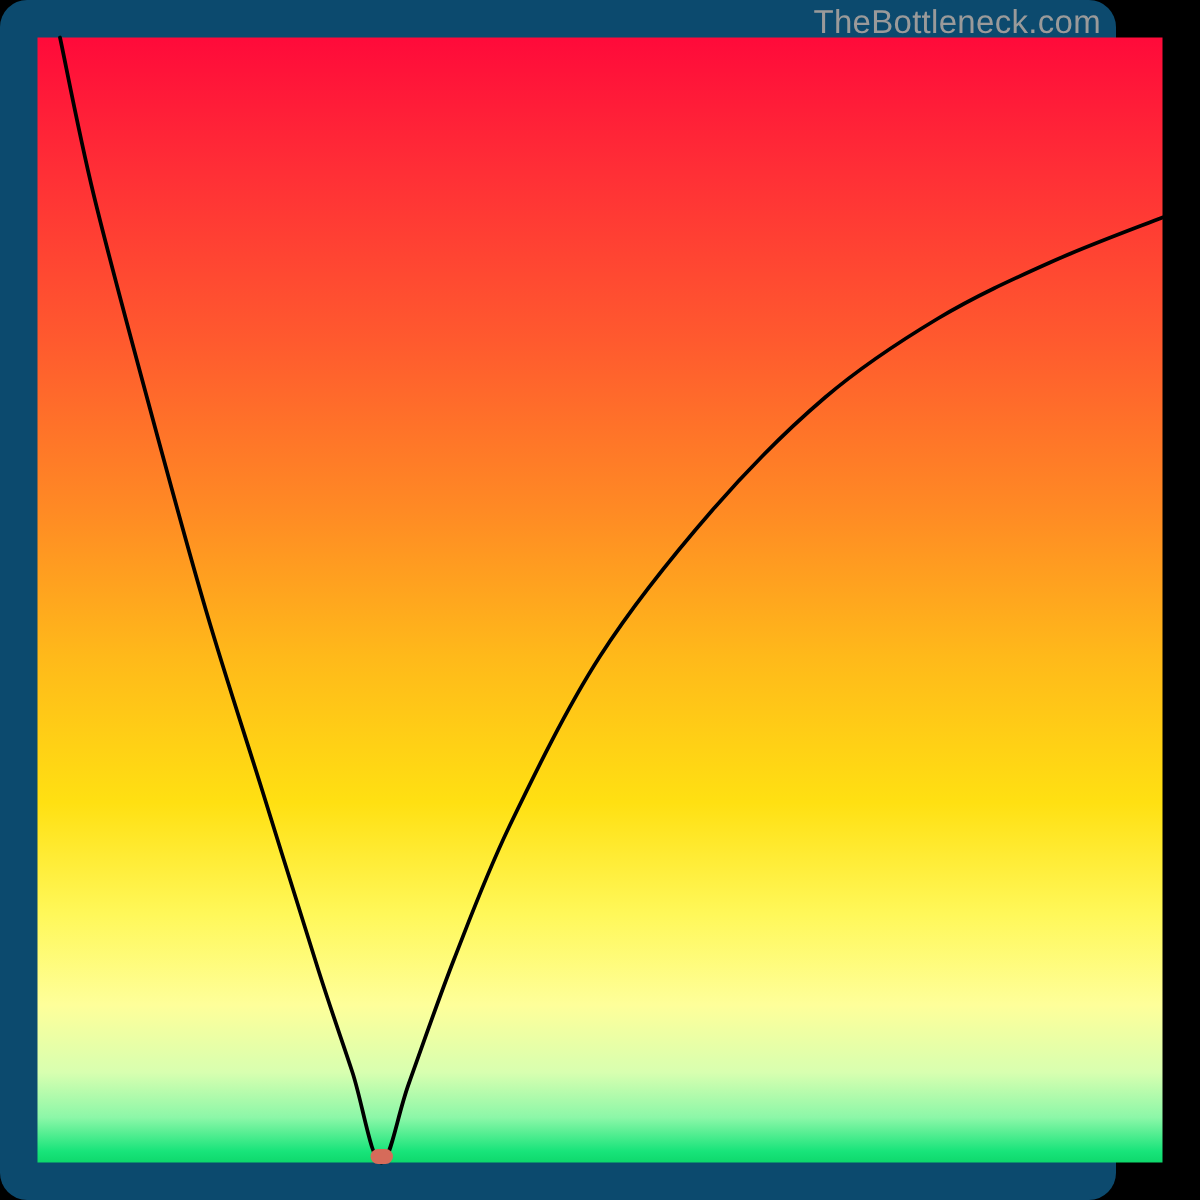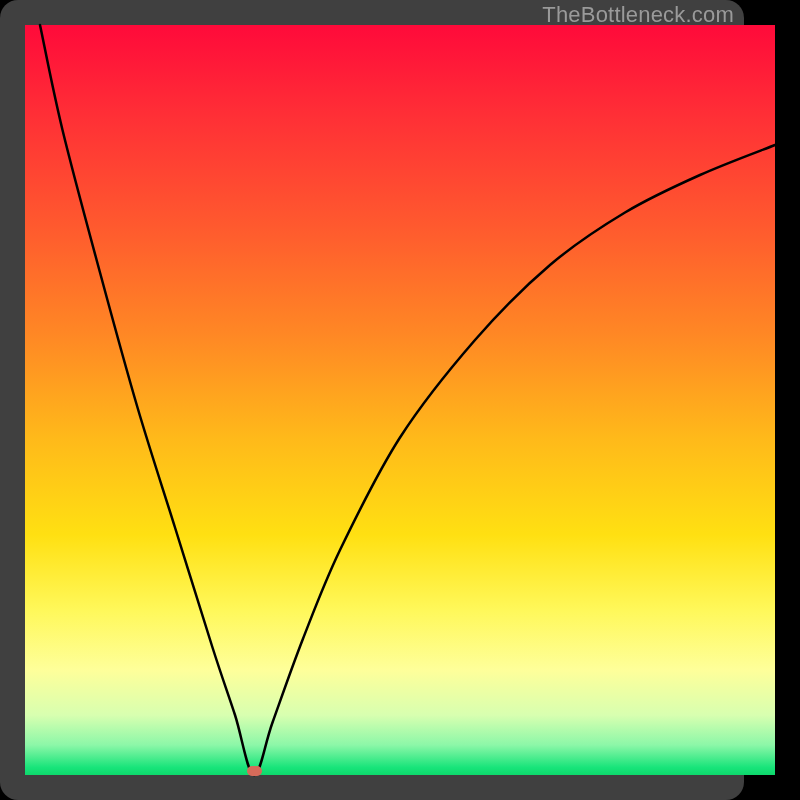--- a/index.html
+++ b/index.html
@@ -8,21 +8,21 @@
     width: 800px;
     height: 800px;
     background: #000;
     font-family: Arial, Helvetica, sans-serif;
     overflow: hidden;
   }
   .frame {
     position: relative;
     width: 744px;
     height: 800px;
-    background: #404040;
+    background: #0c4a6e;
     border-radius: 18px;
   }
   .plot-area {
     position: absolute;
     left: 25px;
     top: 25px;
     width: 750px;
     height: 750px;
     
     background: linear-gradient(

